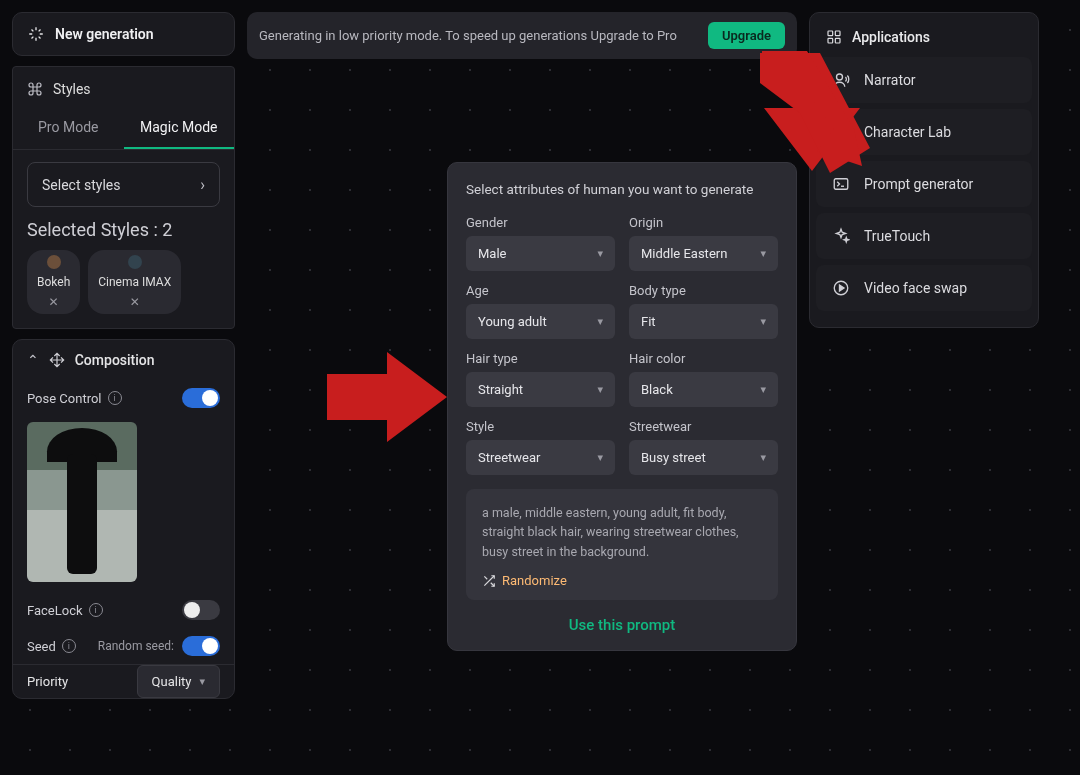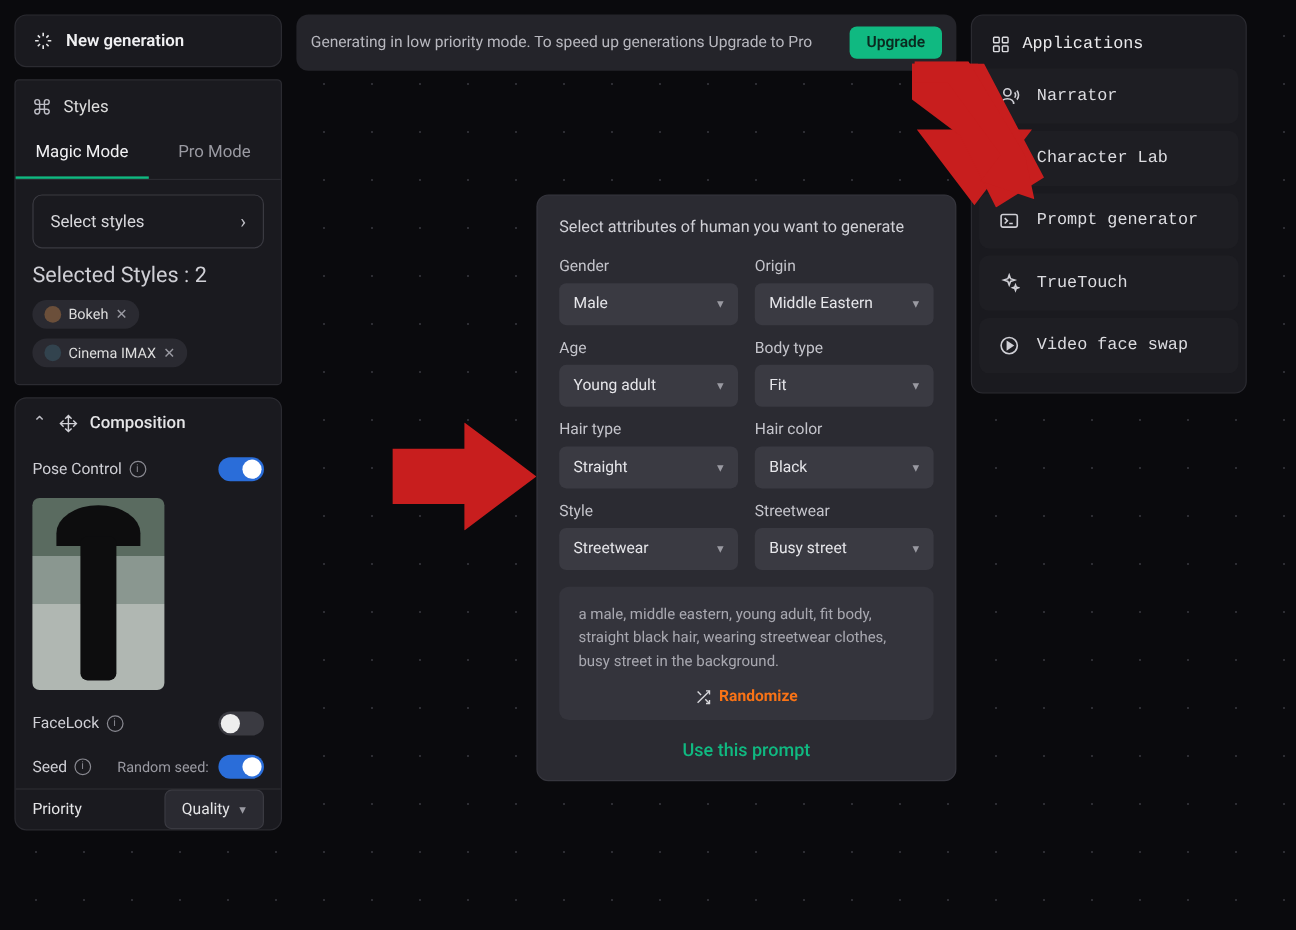--- a/index.html
+++ b/index.html
@@ -81,20 +81,21 @@
   .selected-count { font-size:18px; color:#cfcfd5; margin-bottom:10px; }
   .chips-row { display:flex; flex-wrap:wrap; gap:8px; }
   .chip {
     background:#2a2a31;
     border-radius:16px;
     padding:5px 10px;
     display:flex; align-items:center; gap:6px;
     font-size:12px;
     color:#ddd;
     cursor:pointer;
+    flex-direction:column;
   }
   .chip .dot { width:14px; height:14px; border-radius:50%; background:#6b4f3a; display:inline-block;}
   .chip .x { color:#9a9aa2; font-size:12px; }
 
   
   .comp-head {
     display:flex; align-items:center; gap:10px;
     padding:12px 14px;
     font-size:14px; font-weight:500;
   }
@@ -200,24 +201,23 @@
   }
   .caret { color:#9a9aa2; font-size:11px; }
   .prompt-output {
     margin-top:14px;
     background:#34343c;
     border-radius:8px;
     padding:14px 16px 12px;
   }
   .prompt-text { font-size:12.5px; color:#a8a8b0; line-height:1.55; margin-bottom:12px;}
   .randomize-btn {
-    display:flex; align-items:center; gap:6px; justify-content:center;
-    font-size:13px; color:#f97316;
-    cursor:pointer;
-    font-weight:bold;
+    display:flex; align-items:center; gap:6px; 
+    font-size:13px; color:#fdba74;
+    cursor:pointer;
   }
   .use-btn {
     text-align:center;
     color:#10b981;
     font-size:15px;
     font-weight:500;
     margin-top:16px;
     cursor:pointer;
   }
   
@@ -294,22 +294,22 @@
     </div>
 
     <div class="panel left-body">
       <div class="styles-row">
         <svg width="16" height="16" viewBox="0 0 24 24" fill="none" stroke="#bcbcc4" stroke-width="1.8">
             <path d="M6 3a3 3 0 0 1 3 3v12a3 3 0 1 1-3-3h12a3 3 0 1 1-3 3V6a3 3 0 1 1 3 3H6a3 3 0 1 1 0-6z"></path>
           </svg>
         <span>Styles</span>
       </div>
       <div class="tabs">
+        <div class="tab">Pro Mode</div>
         <div class="tab active">Magic Mode</div>
-        <div class="tab">Pro Mode</div>
       </div>
       <div class="select-styles-btn">
         <span>Select styles</span>
         <span style="font-size:16px;color:#bfbfc6;">›</span>
       </div>
       <div class="selected-count">Selected Styles : 2</div>
       <div class="chips-row">
         <div class="chip">
           <span class="dot"></span>
           <span>Bokeh</span>
@@ -457,21 +457,21 @@
               <line x1="4" y1="4" x2="9" y2="9"></line>
             </svg>
           <span>Randomize</span>
         </div>
       </div>
       <div class="use-btn">Use this prompt</div>
     </div>
   </div>
 
   <div class="right">
-    <div class="panel apps-panel" style="position:relative;font-family:Liberation Mono, monospace;">
+    <div class="panel apps-panel" style="position:relative;">
 
       <svg class="arrow" style="left:-50px; top:40px;" width="110" height="120" viewBox="0 0 110 120">
         <polygon points="0,0 55,0 55,55 100,55 52,118 4,55 48,55 48,14 0,14"></polygon>
         <polygon points="0,0 60,0 110,95 70,120 40,60 0,30" fill="#c81e1e"></polygon>
       </svg>
       <svg class="arrow" style="left:-48px; top:38px;" width="100" height="115" viewBox="0 0 100 115">
         <polygon points="0,0 45,0 92,78 100,115 55,100 72,78 28,18 0,18"></polygon>
       </svg>
 
       <div class="apps-head">

